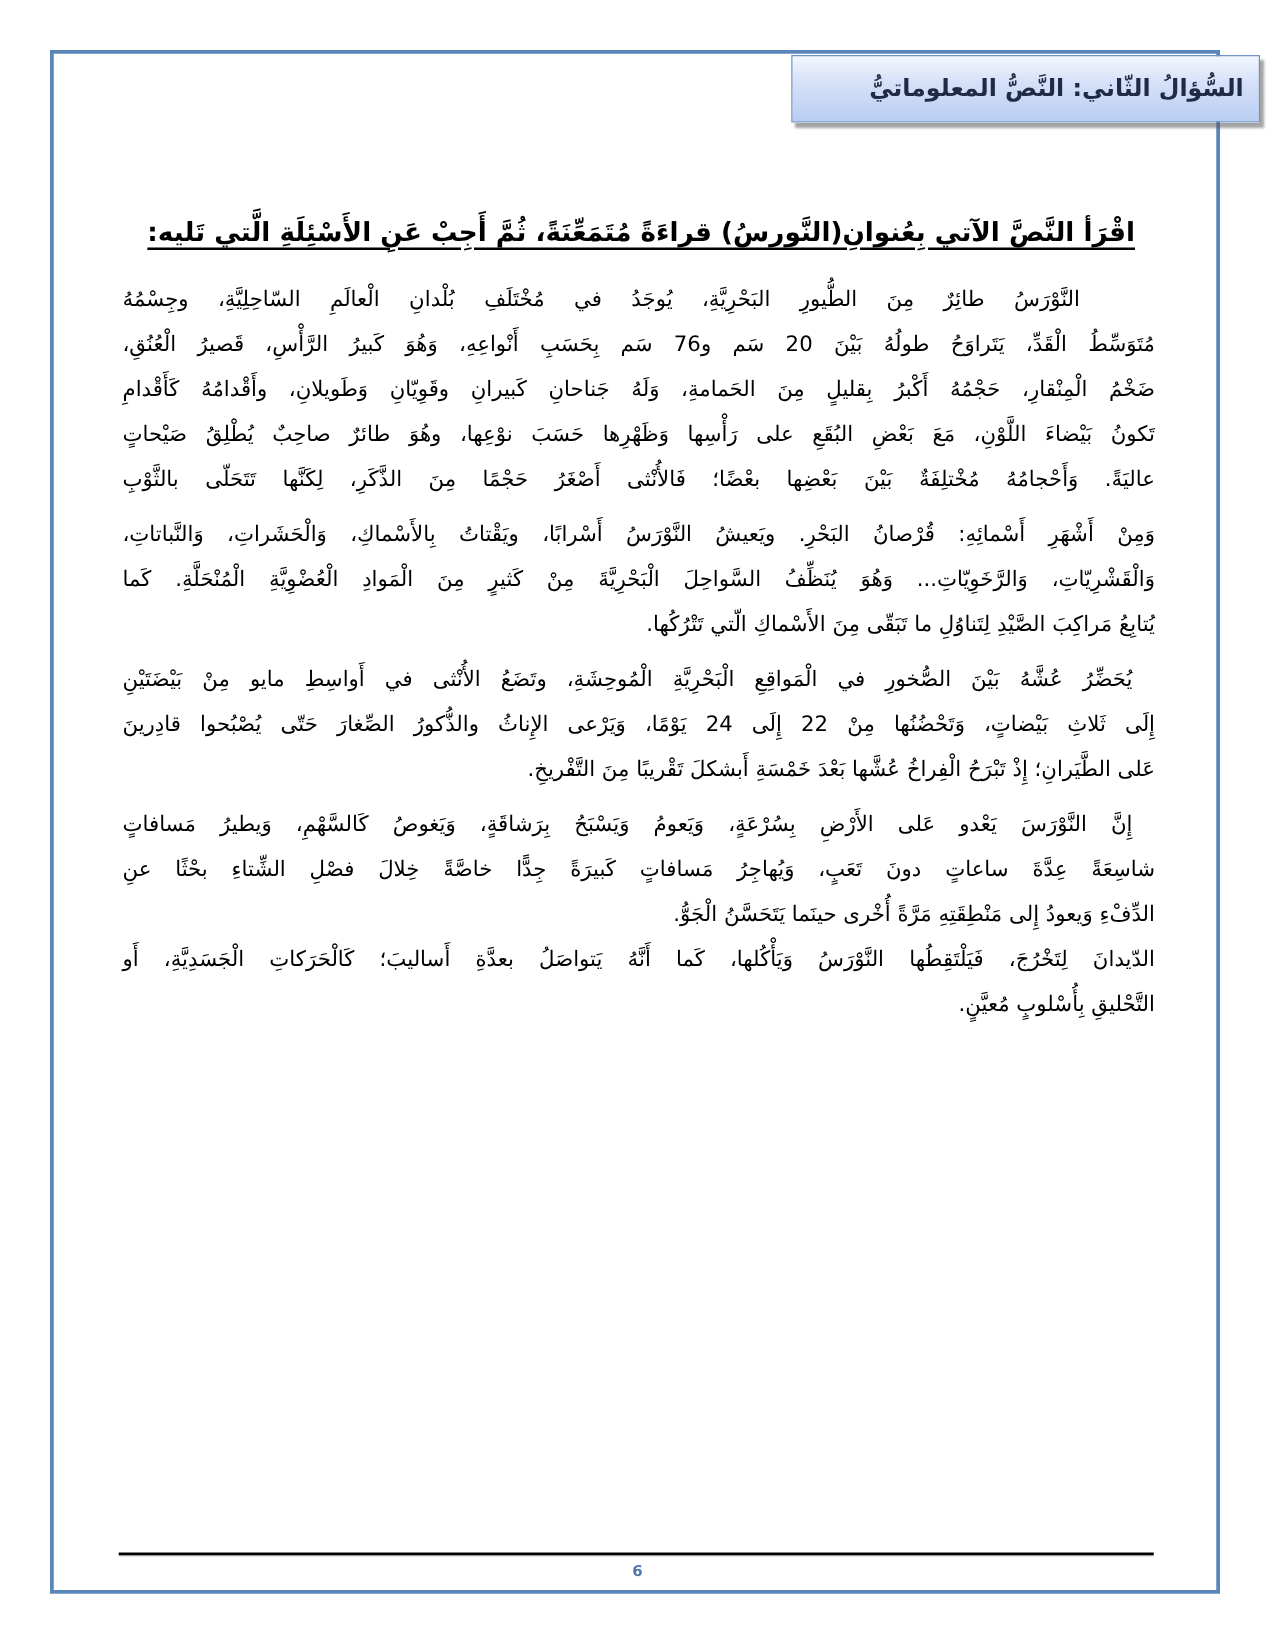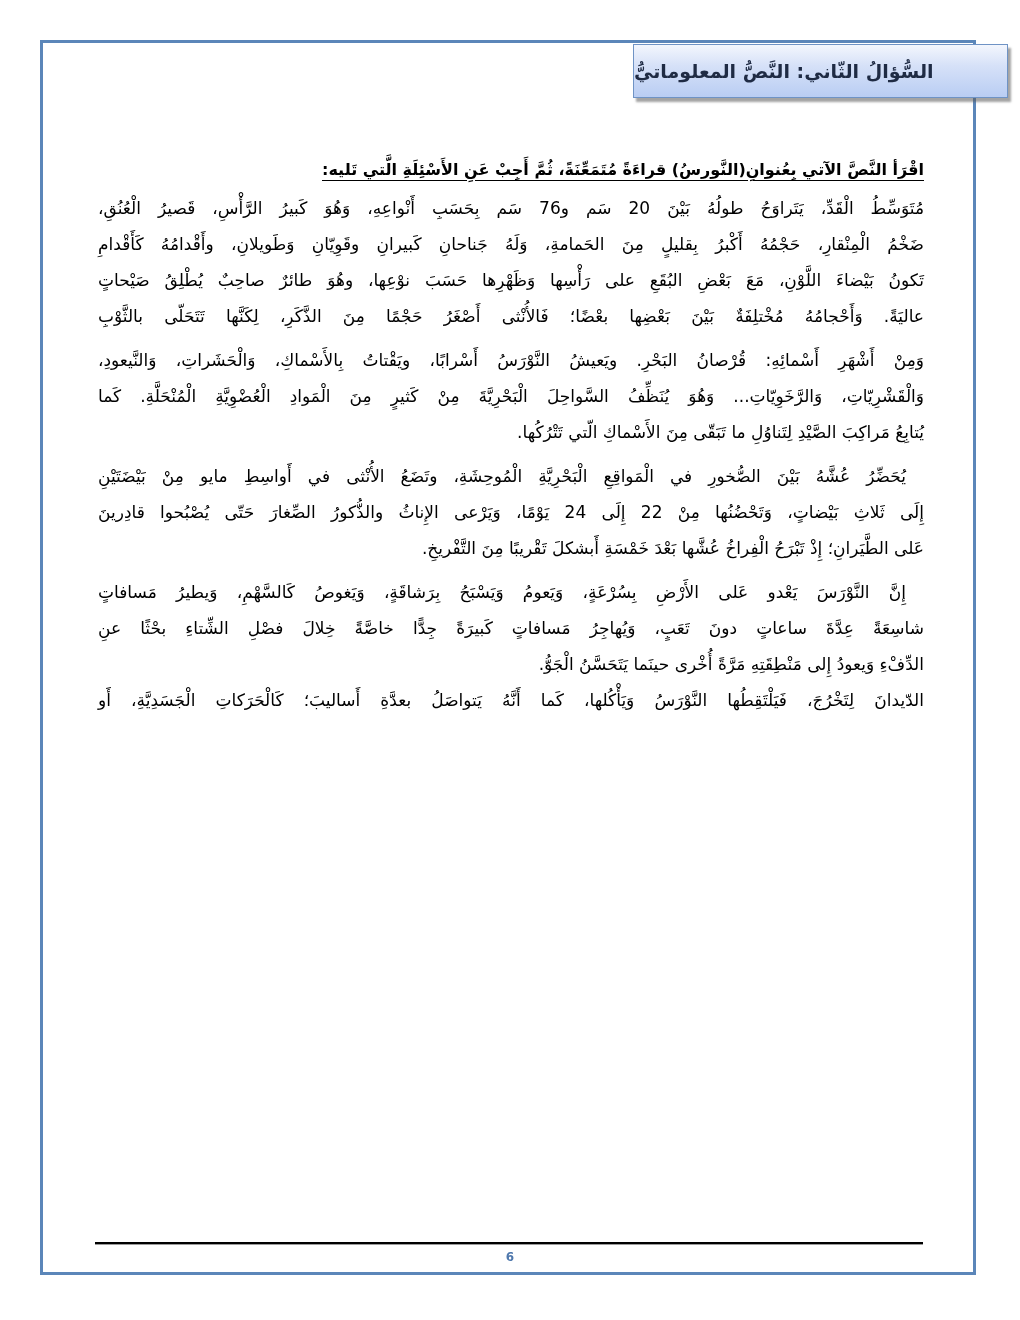--- a/index.html
+++ b/index.html
@@ -30,47 +30,47 @@
       top: 44px;
       width: 375px;
       height: 54px;
       box-sizing: border-box;
       border: 1px solid #6f93c5;
       background: linear-gradient(to bottom, #f3f6fd 0%, #d6e1f8 40%, #b9cdf3 100%);
       box-shadow: 3px 4px 2px rgba(90, 90, 90, 0.55);
       direction: rtl;
       display: flex;
       align-items: center;
-      justify-content: flex-end;
+      justify-content: flex-start;
       padding-right: 12px;
     }
     .title-text {
       font-family: "DejaVu Sans", sans-serif;
       font-size: 19px;
       font-weight: bold;
       color: #1f2b44;
       white-space: nowrap;
     }
     .content {
       position: absolute;
       left: 98px;
       top: 150px;
       width: 826px;
       direction: rtl;
       text-align: right;
     }
     .instruction {
       font-family: "DejaVu Sans", sans-serif;
       font-weight: bold;
-      font-size: 16px;
+      font-size: 21px;
       text-decoration: underline;
       text-underline-offset: 5px;
       line-height: 40px;
       white-space: nowrap;
-      margin: 0;
+      margin: 16px;
     }
     .line {
       font-family: "DejaVu Sans", sans-serif;
       font-size: 17px;
       line-height: 36px;
       height: 36px;
       white-space: nowrap;
       margin: 0;
       text-align: justify;
       text-align-last: justify;
@@ -114,46 +114,48 @@
 <div class="page-border"></div>
 
 <div class="title-box">
   <span class="title-text">السُّؤالُ الثّاني: النَّصُّ المعلوماتيُّ</span>
 </div>
 
 <div class="content">
   <p class="instruction">اقْرَأ النَّصَّ الآتي بِعُنوانِ(النَّورسُ) قراءَةً مُتَمَعِّنَةً، ثُمَّ أَجِبْ عَنِ الأَسْئِلَةِ الَّتي تَليه:</p>
 
   <div>
+    <p class="line indent">النَّوْرَسُ طائِرٌ مِنَ الطُّيورِ البَحْرِيَّةِ، يُوجَدُ في مُخْتَلَفِ بُلْدانِ الْعالَمِ السّاحِلِيَّةِ، وجِسْمُهُ</p>
     <p class="line">مُتَوَسِّطُ الْقَدِّ، يَتَراوَحُ طولُهُ بَيْنَ 20 سَم و76 سَم بِحَسَبِ أَنْواعِهِ، وَهُوَ كَبيرُ الرَّأْسِ، قَصيرُ الْعُنُقِ،</p>
     <p class="line">ضَخْمُ الْمِنْقارِ، حَجْمُهُ أَكْبرُ بِقليلٍ مِنَ الحَمامةِ، وَلَهُ جَناحانِ كَبيرانِ وقَوِيّانِ وَطَويلانِ، وأَقْدامُهُ كَأَقْدامِ</p>
     <p class="line">تَكونُ بَيْضاءَ اللَّوْنِ، مَعَ بَعْضِ البُقَعِ على رَأْسِها وَظَهْرِها حَسَبَ نوْعِها، وهُوَ طائرٌ صاحِبٌ يُطْلِقُ صَيْحاتٍ</p>
     <p class="line">عاليَةً. وَأَحْجامُهُ مُخْتلِفَةٌ بَيْنَ بَعْضِها بعْضًا؛ فَالأُنْثى أَصْغَرُ حَجْمًا مِنَ الذَّكَرِ، لِكَنَّها تَتَحَلّى بالثَّوْبِ</p>
   </div>
   <div class="gap"></div>
 
   <div>
-    <p class="line">وَمِنْ أَشْهَرِ أَسْمائِهِ: قُرْصانُ البَحْرِ. ويَعيشُ النَّوْرَسُ أَسْرابًا، ويَقْتاتُ بِالأَسْماكِ، وَالْحَشَراتِ، وَالنَّيعودِ،</p>
+    <p class="line">وَمِنْ أَشْهَرِ أَسْمائِهِ: قُرْصانُ البَحْرِ. ويَعيشُ النَّوْرَسُ أَسْرابًا، ويَقْتاتُ بِالأَسْماكِ، وَالْحَشَراتِ، وَالنَّباتاتِ،</p>
     <p class="line">وَالْقَشْرِيّاتِ، وَالرَّخَوِيّاتِ... وَهُوَ يُنَظِّفُ السَّواحِلَ الْبَحْرِيَّةَ مِنْ كَثيرٍ مِنَ الْمَوادِ الْعُضْوِيَّةِ الْمُنْحَلَّةِ. كَما</p>
     <p class="line last">يُتابِعُ مَراكِبَ الصَّيْدِ لِتَناوُلِ ما تَبَقّى مِنَ الأَسْماكِ الّتي تَتْرُكُها.</p>
   </div>
   <div class="gap"></div>
 
   <div>
     <p class="line indent-sm">يُحَضِّرُ عُشَّهُ بَيْنَ الصُّخورِ في الْمَواقِعِ الْبَحْرِيَّةِ الْمُوحِشَةِ، وتَضَعُ الأُنْثى في أَواسِطِ مايو مِنْ بَيْضَتَيْنِ</p>
     <p class="line">إِلَى ثَلاثِ بَيْضاتٍ، وَتَحْضُنُها مِنْ 22 إِلَى 24 يَوْمًا، وَيَرْعى الإِناثُ والذُّكورُ الصِّغارَ حَتّى يُصْبُحوا قادِرينَ</p>
     <p class="line last">عَلى الطَّيَرانِ؛ إِذْ تَبْرَحُ الْفِراخُ عُشَّها بَعْدَ خَمْسَةِ أَبشكلَ تَقْريبًا مِنَ التَّفْريخِ.</p>
   </div>
   <div class="gap"></div>
 
   <div>
     <p class="line indent-sm">إِنَّ النَّوْرَسَ يَعْدو عَلى الأَرْضِ بِسُرْعَةٍ، وَيَعومُ وَيَسْبَحُ بِرَشاقَةٍ، وَيَغوصُ كَالسَّهْمِ، وَيطيرُ مَسافاتٍ</p>
     <p class="line">شاسِعَةً عِدَّةَ ساعاتٍ دونَ تَعَبٍ، وَيُهاجِرُ مَسافاتٍ كَبيرَةً جِدًّا خاصَّةً خِلالَ فصْلِ الشِّتاءِ بحْثًا عنِ</p>
     <p class="line last">الدِّفْءِ وَيعودُ إِلى مَنْطِقَتِهِ مَرَّةً أُخْرى حينَما يَتَحَسَّنُ الْجَوُّ.</p>
   </div>
 
   <div>
     <p class="line">الدّيدانَ لِتَخْرُجَ، فَيَلْتَقِطُها النَّوْرَسُ وَيَأْكُلها، كَما أَنَّهُ يَتواصَلُ بعدَّةِ أَساليبَ؛ كَالْحَرَكاتِ الْجَسَدِيَّةِ، أَو</p>
+    <p class="line last">التَّحْليقِ بِأُسْلوبٍ مُعيَّنٍ.</p>
   </div>
 </div>
 
 <div class="footer-rule"></div>
 <div class="page-number">6</div>
 
 </body></html>

